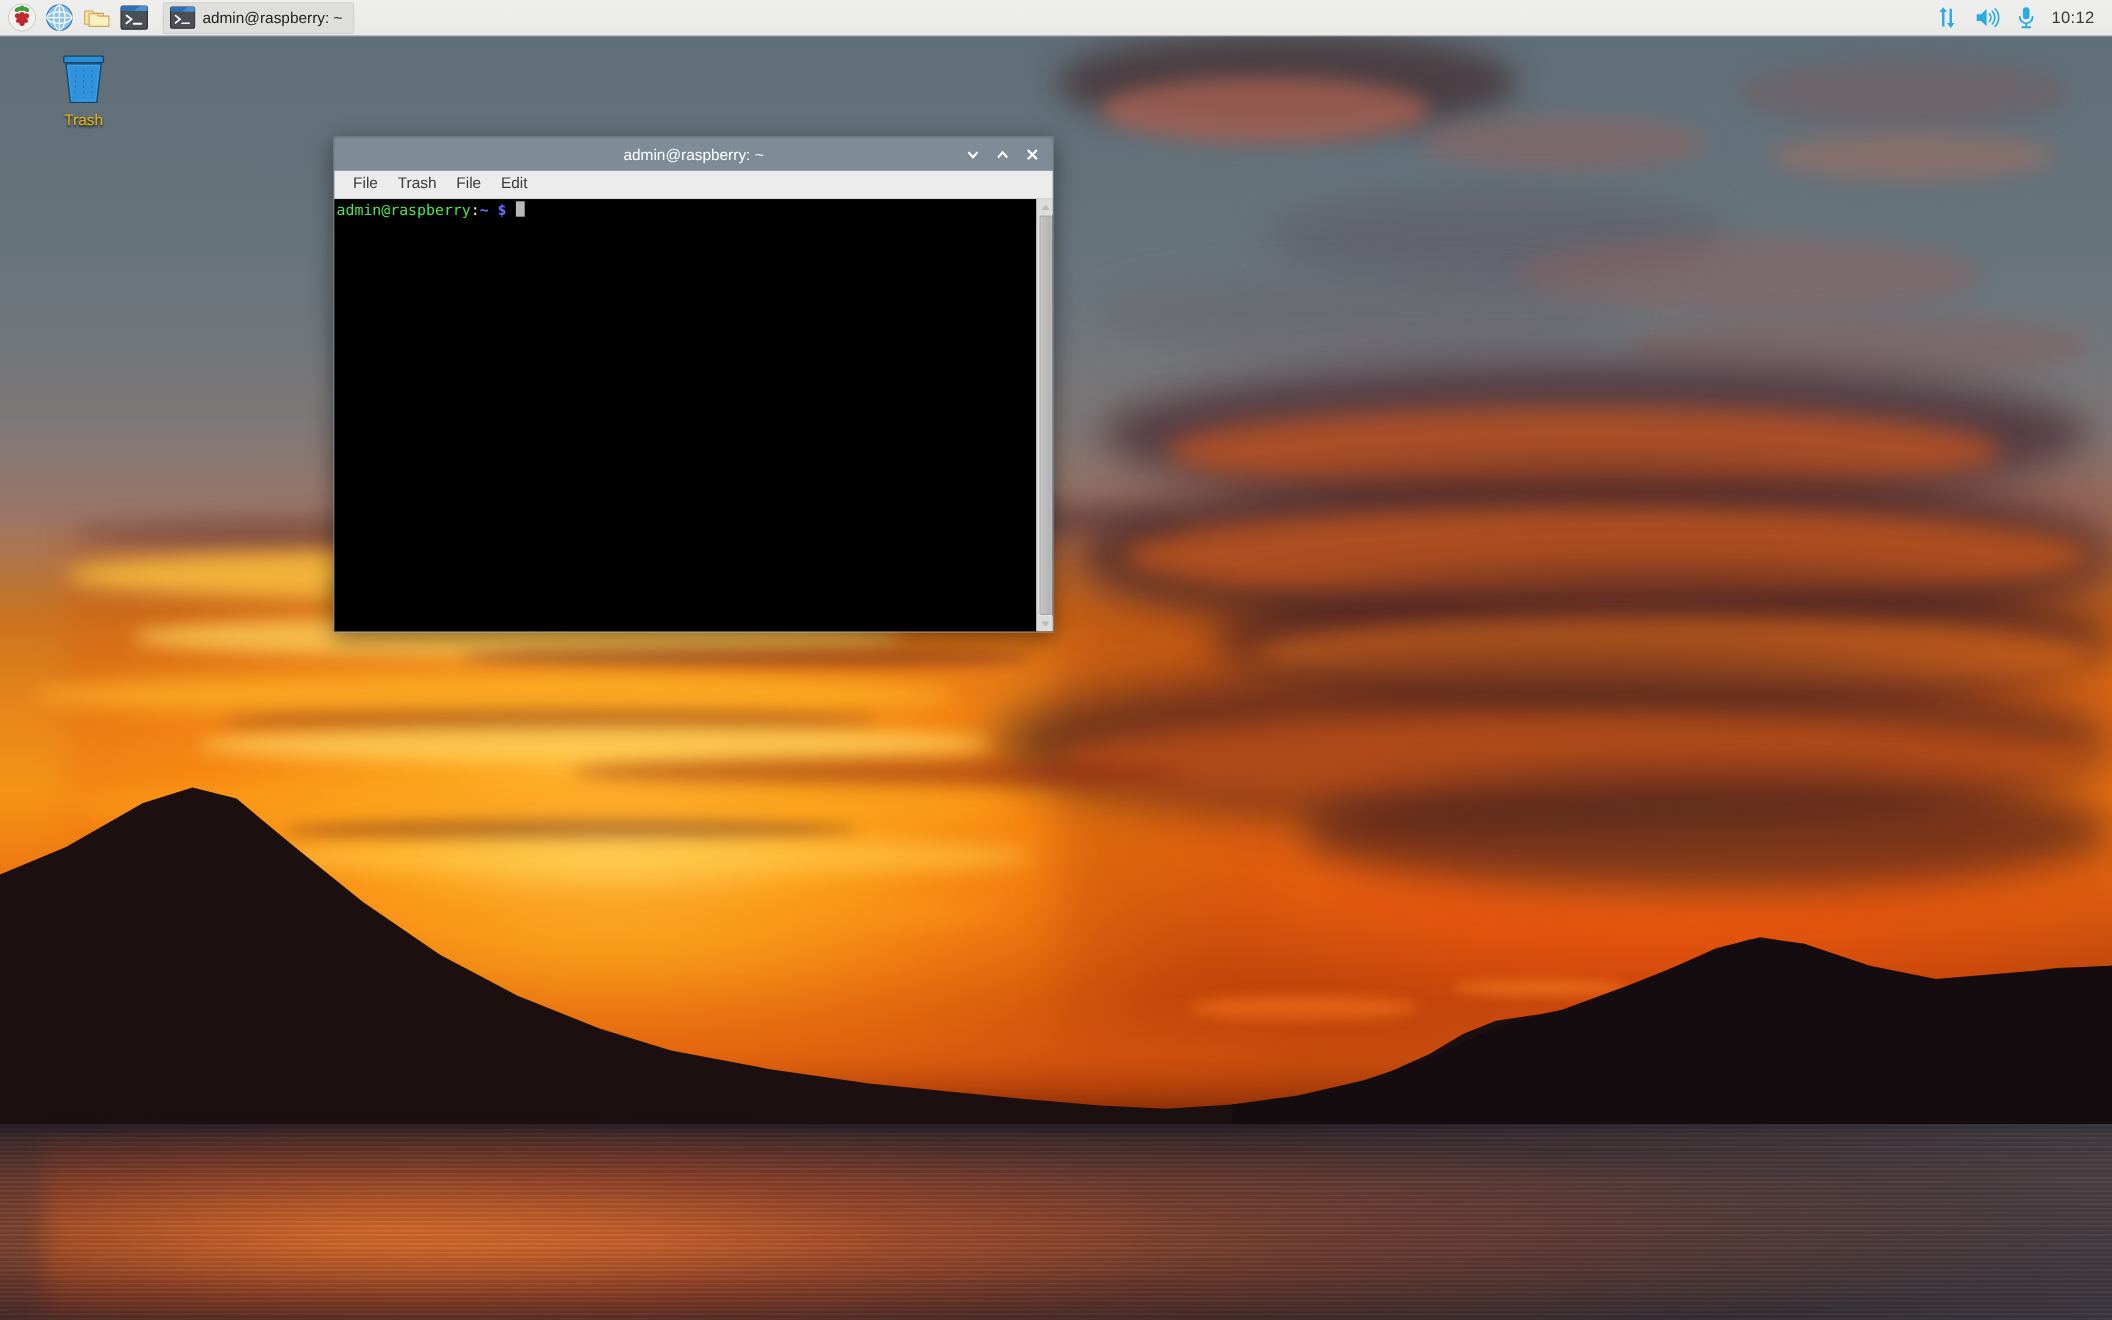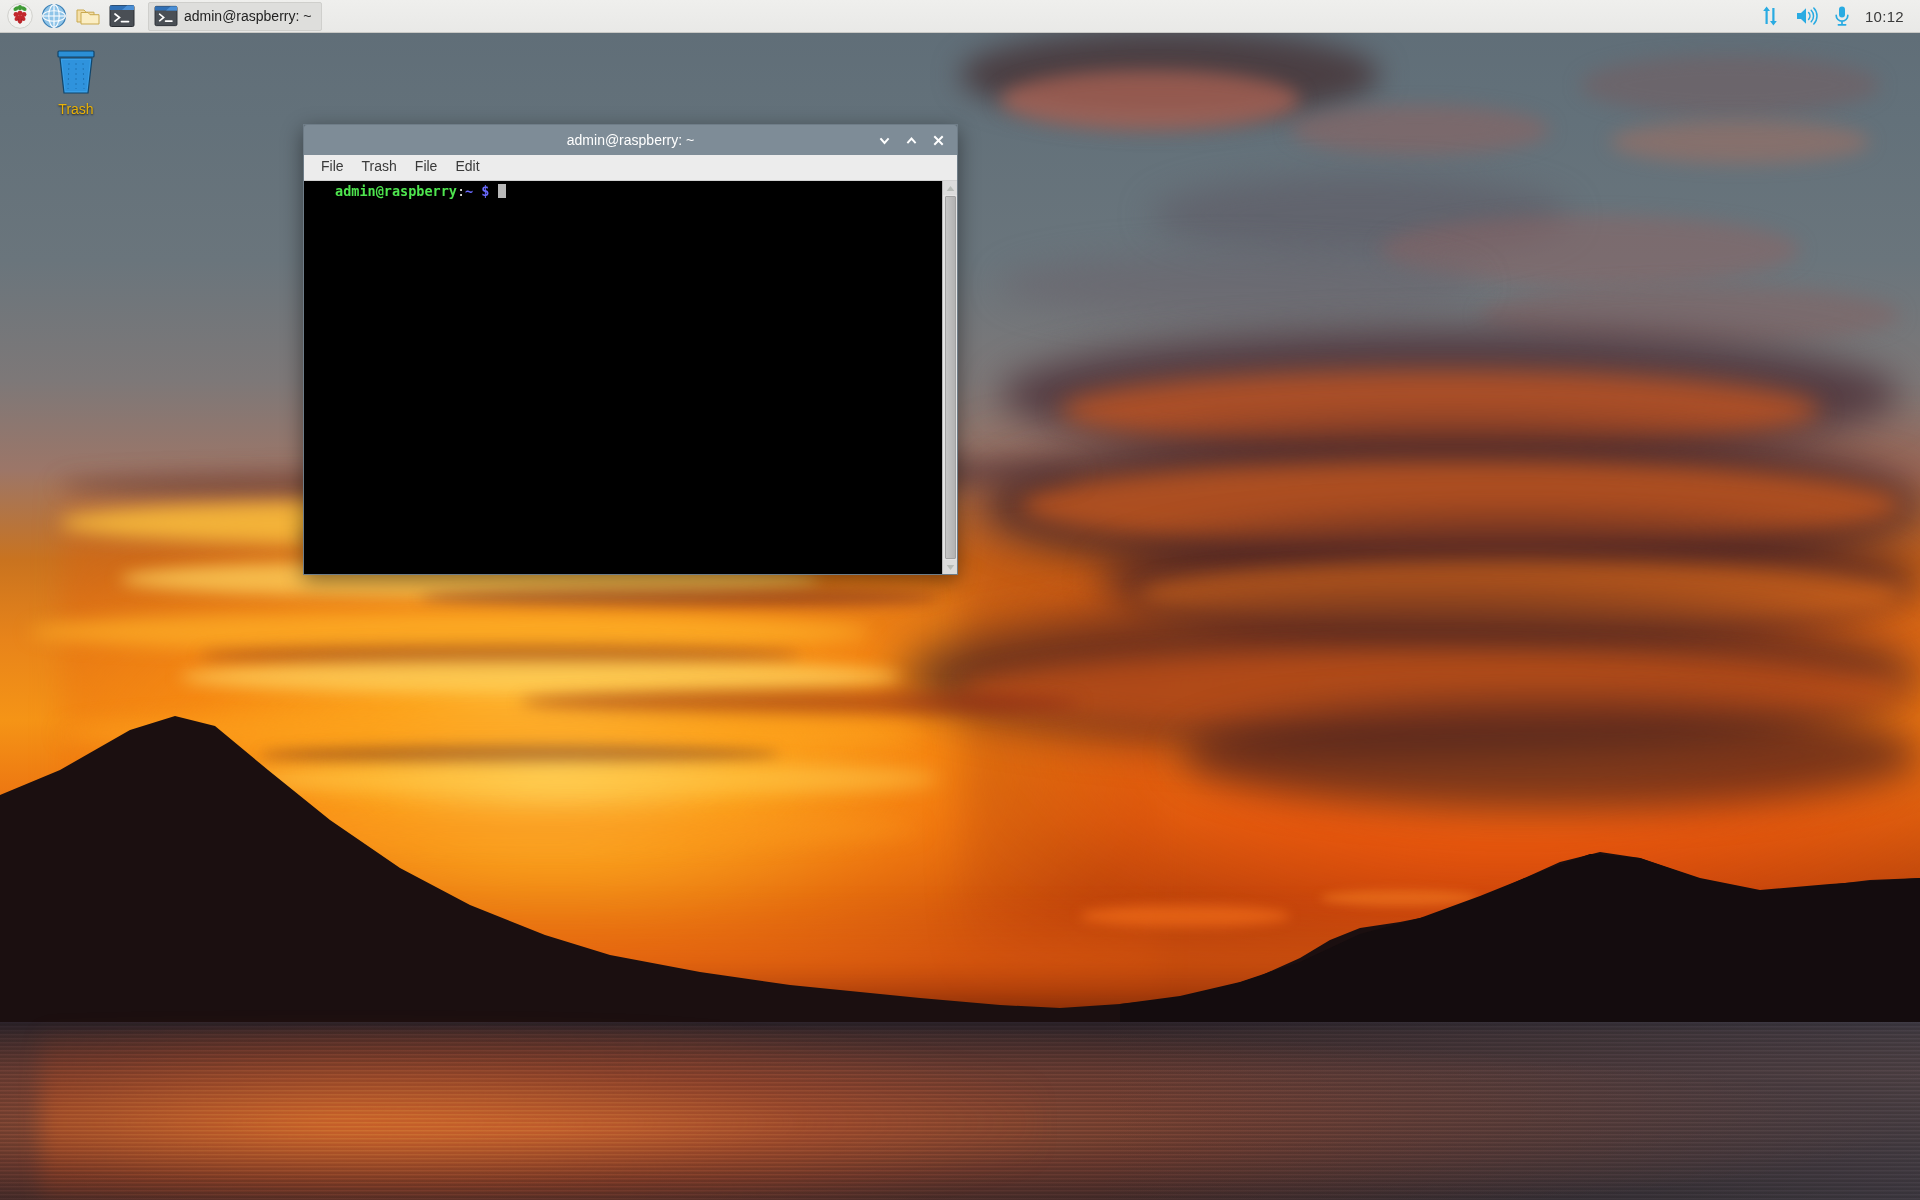--- a/index.html
+++ b/index.html
@@ -199,21 +199,21 @@
   }
 
   #term-body {
     flex:1 1 auto; background:#000; display:flex; position:relative; overflow:hidden;
   }
   #term-text {
     flex:1 1 auto; padding:2px 0 0 2px;
     font-family:"DejaVu Sans Mono","Liberation Mono",monospace;
     font-size:13.5px; line-height:16px; white-space:pre;
   }
-  .p-user { color:#4ee44e; font-weight:bold;margin-left:29px; }
+  .p-user { color:#4ee44e; font-weight:normal; }
   .p-colon { color:#e6e6e6; }
   .p-path  { color:#6a6aff; font-weight:bold; }
   .p-dollar{ color:#6a6aff; font-weight:bold; }
   .cursor { display:inline-block; width:8px; height:14px; background:#b9b9b9; vertical-align:-2px; }
 
   #scrollbar {
     width:15px; background:#e4e4e4; border-left:1px solid #b9b9b9;
     display:flex; flex-direction:column; align-items:center; flex:0 0 auto;
   }
   .sb-arrow {

